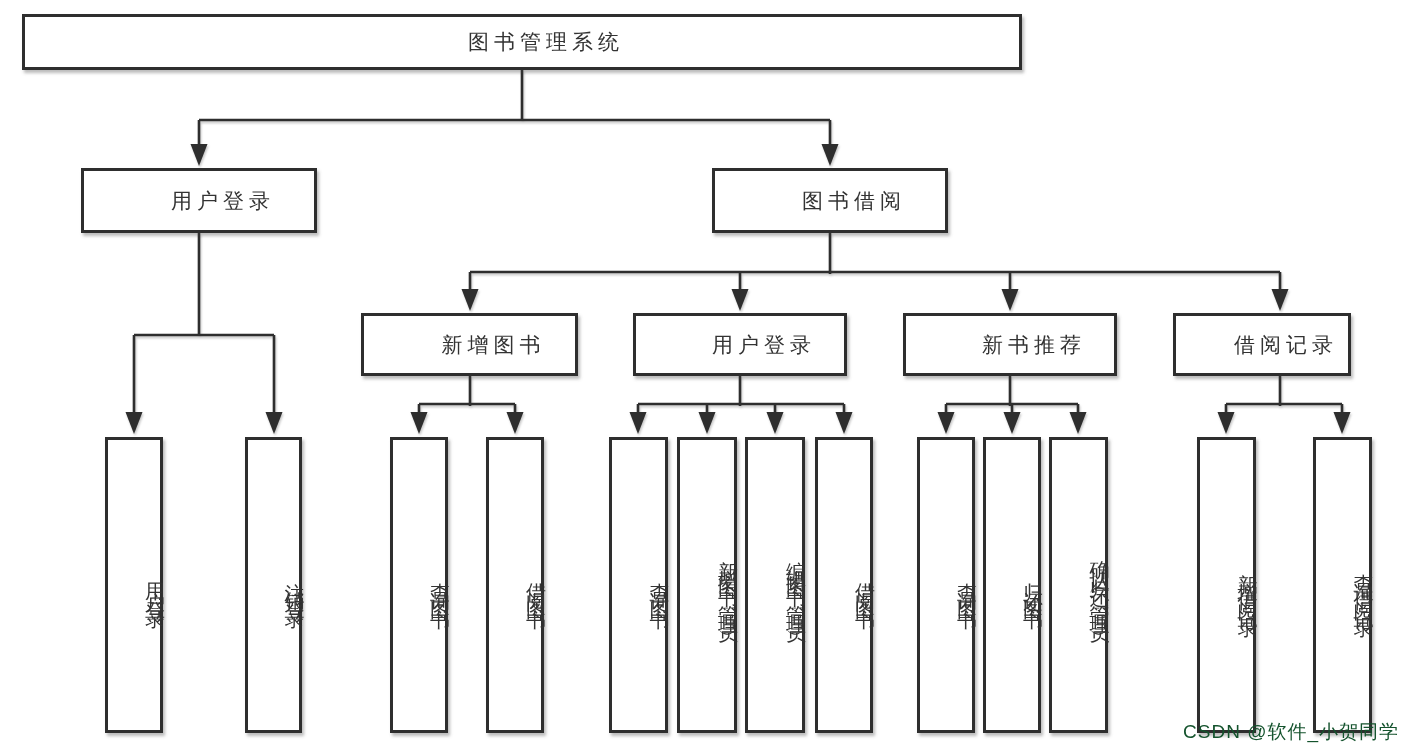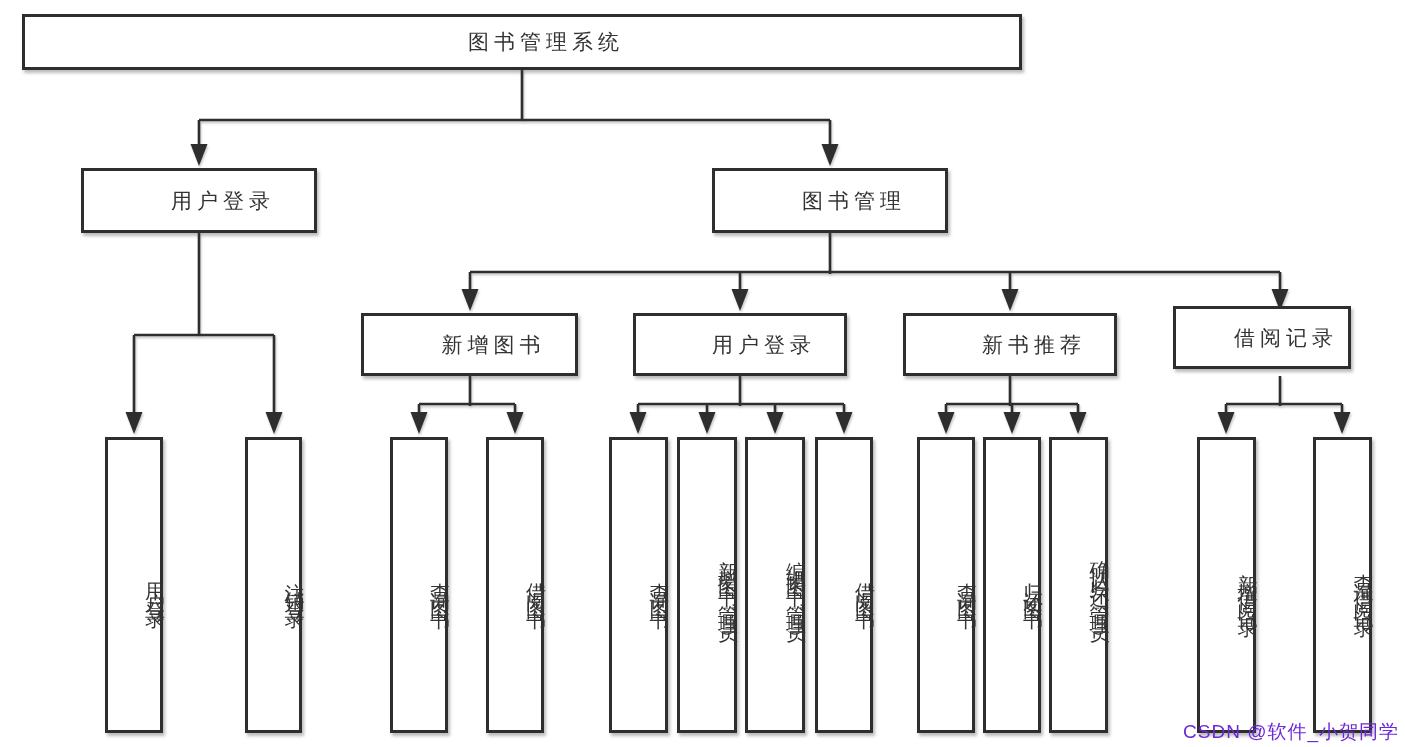--- a/index.html
+++ b/index.html
@@ -31,21 +31,21 @@
     line-height:1;
     font-size:20px;
     letter-spacing:9px;
     white-space:nowrap;
   }
   .watermark{
     position:absolute;
     right:6px;bottom:2px;
     font-size:19px;
     letter-spacing:1px;
-    color:#6d28d9;
+    color:#14532d;
     z-index:5;
     white-space:nowrap;
   }
 </style>
 </head>
 <body>
 
 <div class="stage">
 
   <svg class="connectors" width="1405" height="747" viewBox="0 0 1405 747" stroke="#2e2e2e" stroke-width="2.6" fill="#2e2e2e">
@@ -111,33 +111,33 @@
   </svg>
 
   <div class="node h" style="left:22px;top:14px;width:1000px;height:56px">
     <span class="lbl">图书管理系统</span>
   </div>
 
   <div class="node h" style="left:81px;top:168px;width:236px;height:65px">
     <span class="lbl">用户登录</span>
   </div>
   <div class="node h" style="left:712px;top:168px;width:236px;height:65px">
-    <span class="lbl">图书管理</span>
+    <span class="lbl">图书借阅</span>
   </div>
 
   <div class="node h" style="left:361px;top:313px;width:217px;height:63px">
     <span class="lbl">新增图书</span>
   </div>
   <div class="node h" style="left:633px;top:313px;width:214px;height:63px">
     <span class="lbl">用户登录</span>
   </div>
   <div class="node h" style="left:903px;top:313px;width:214px;height:63px">
     <span class="lbl">新书推荐</span>
   </div>
-  <div class="node h" style="left:1173px;top:306px;width:178px;height:63px">
+  <div class="node h" style="left:1173px;top:313px;width:178px;height:63px">
     <span class="lbl">借阅记录</span>
   </div>
 
   <div class="node v" style="left:105px;top:437px;width:58px;height:296px">
     <span class="lbl">用户登录</span>
   </div>
   <div class="node v" style="left:245px;top:437px;width:57px;height:296px">
     <span class="lbl">注销登录</span>
   </div>
 

